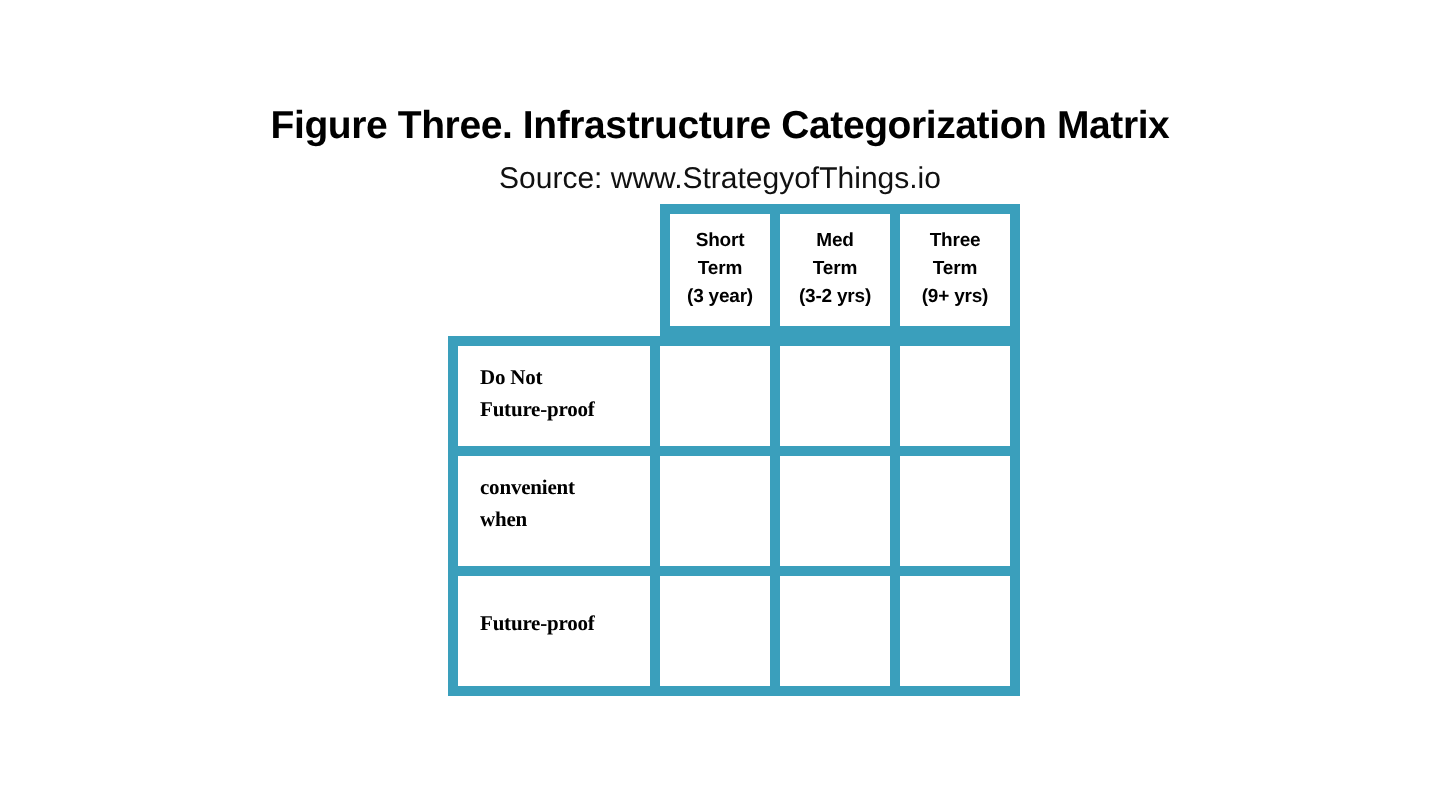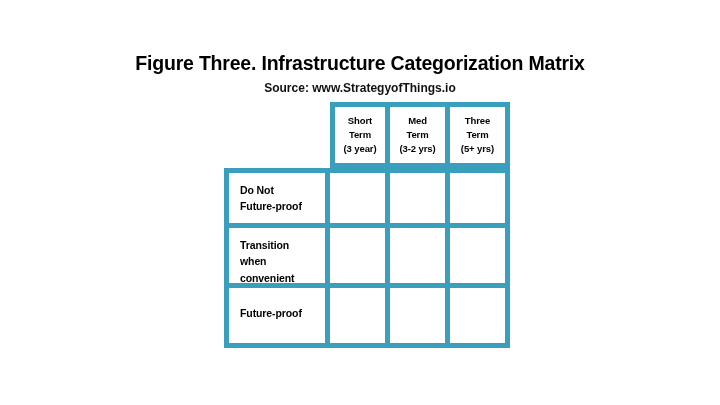--- a/index.html
+++ b/index.html
@@ -28,22 +28,22 @@
   .figure-title {
     font-size: 19.5px;
     font-weight: bold;
     letter-spacing: -0.2px;
     line-height: 1.15;
     color: #000000;
     white-space: nowrap;
   }
   .figure-source {
     margin-top: 7px;
-    font-size: 12px;
-    font-weight: bold;
+    font-size: 15px;
+    font-weight: normal;
     line-height: 1.2;
     color: #111111;
     white-space: nowrap;
   }
 
   
   .matrix {
     position: absolute;
     left: 224px;
     top: 102px;
@@ -118,20 +118,21 @@
     display: flex;
     flex-direction: column;
     justify-content: center;
     text-align: left;
     padding: 0 6px 4px 11px;
     font-size: 10.5px;
     font-weight: bold;
     line-height: 1.55;
     letter-spacing: -0.1px;
     color: #000000;
+    font-family: Liberation Serif, serif;
   }
   .row-label.align-top {
     justify-content: flex-start;
     padding-top: 9px;
   }
   .row-label .rline {
     display: block;
     white-space: nowrap;
   }
 
@@ -161,35 +162,34 @@
 
     <div class="cell cell-bordered col-head">
       <span class="hline">Med</span>
       <span class="hline">Term</span>
       <span class="hline">(3-2 yrs)</span>
     </div>
 
     <div class="cell cell-bordered col-head">
       <span class="hline">Three</span>
       <span class="hline">Term</span>
-      <span class="hline">(5+ yrs)</span>
+      <span class="hline">(9+ yrs)</span>
     </div>
 
     <div class="cell cell-bordered row-label align-top">
       <span class="rline">Do Not</span>
       <span class="rline">Future-proof</span>
     </div>
     <div class="cell cell-bordered data-cell"></div>
     <div class="cell cell-bordered data-cell"></div>
     <div class="cell cell-bordered data-cell"></div>
 
     <div class="cell cell-bordered row-label align-top body-row-1">
-      <span class="rline">Transition</span>
+      <span class="rline">convenient</span>
       <span class="rline">when</span>
-      <span class="rline">convenient</span>
     </div>
     <div class="cell cell-bordered data-cell body-row-1"></div>
     <div class="cell cell-bordered data-cell body-row-1"></div>
     <div class="cell cell-bordered data-cell body-row-1"></div>
 
     <div class="cell cell-bordered row-label body-row-2">
       <span class="rline">Future-proof</span>
     </div>
     <div class="cell cell-bordered data-cell body-row-2"></div>
     <div class="cell cell-bordered data-cell body-row-2"></div>

